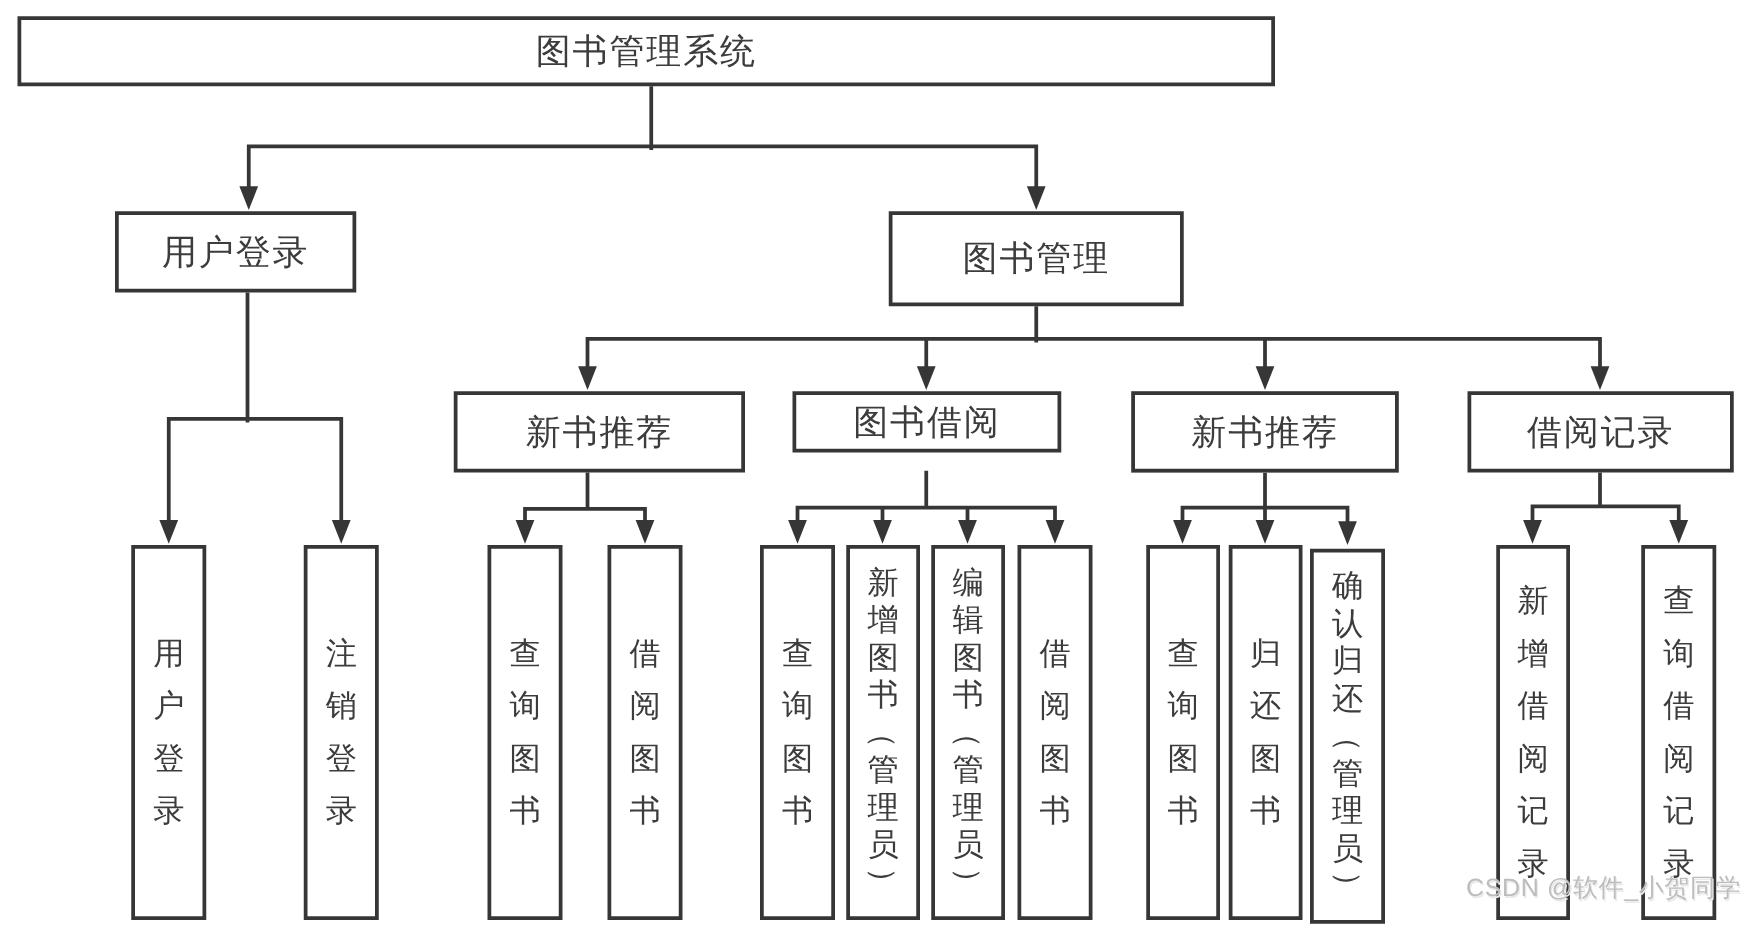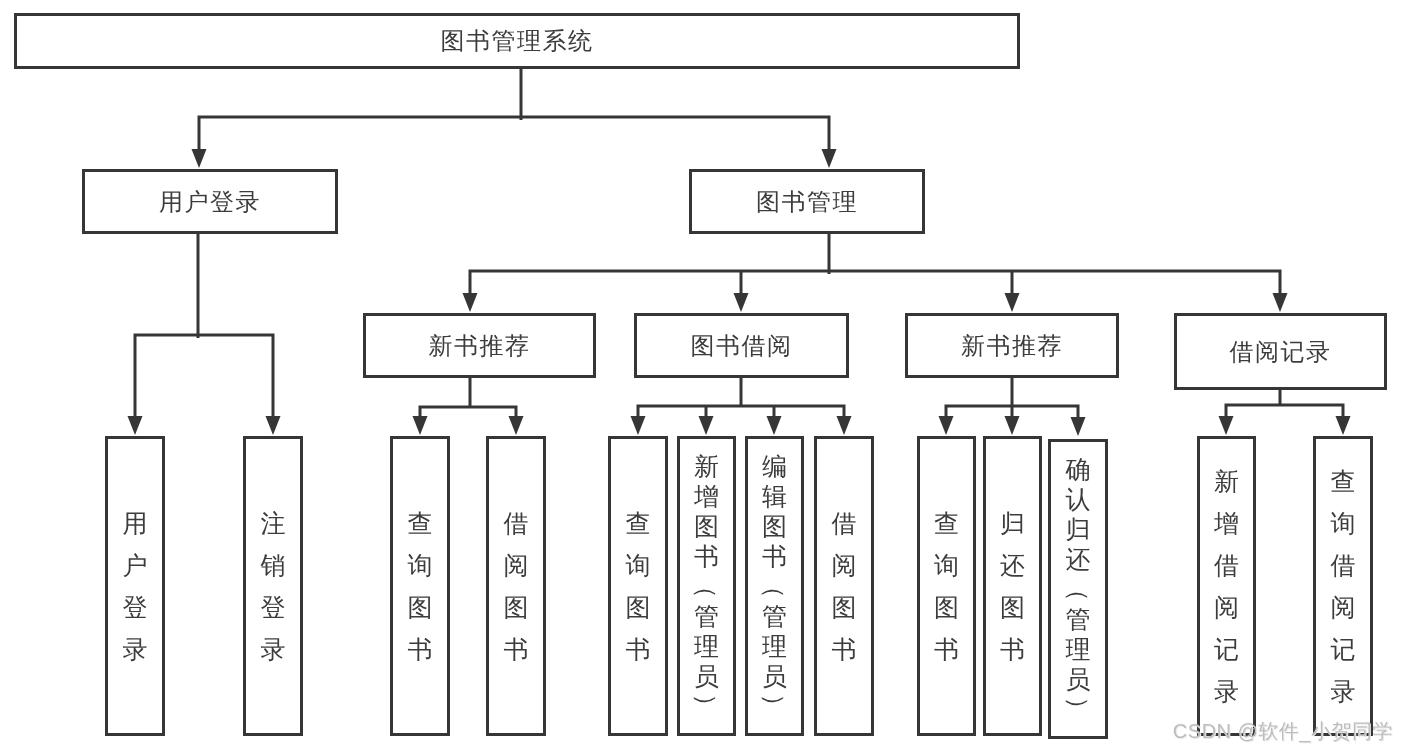--- a/index.html
+++ b/index.html
@@ -7,28 +7,28 @@
   body { font-family:"Liberation Sans", sans-serif; }
   .canvas {
     position:relative; width:1405px; height:747px;
     background:var(--bg,#fff); overflow:hidden;
   }
   .node {
     position:absolute; border:3px solid var(--line,#363636); background:#fff;
     display:flex; align-items:center; justify-content:center;
     color:var(--text,#3c3c3e);
   }
-  .hlabel { font-size:24px; letter-spacing:1.5px; white-space:nowrap; }
+  .hlabel { font-size:28px; letter-spacing:1.5px; white-space:nowrap; }
   .connectors { position:absolute; left:0; top:0; pointer-events:none; }
   .vtext { display:flex; flex-direction:column; align-items:center; }
   .vtext .ch { display:block; font-size:25px; line-height:42px; text-align:center; }
   .vtext.dense .ch { line-height:30px; }
   .vtext .ch.rot { transform:rotate(90deg); }
   .watermark {
-    position:absolute; right:12px; bottom:2px;
+    position:absolute; right:12px; bottom:23px;
     font-size:20px; letter-spacing:0.5px; color:var(--wm,#bdbdbd);
     text-shadow:1px 1px 0 #e9e9e9; white-space:nowrap;
   }
 </style>
 </head>
 <body>
 
 <div class="canvas">
 
   <svg class="connectors" width="1405" height="747" viewBox="0 0 1405 747">
@@ -66,28 +66,28 @@
       <path d="M938.5 416 L953.5 416 L946 435 Z"></path>
       <path d="M1004.5 416 L1019.5 416 L1012 435 Z"></path>
       <path d="M1070.5 417 L1085.5 417 L1078 436 Z"></path>
       <path d="M1218.5 416 L1233.5 416 L1226 435 Z"></path>
       <path d="M1335.5 416 L1350.5 416 L1343 435 Z"></path>
     </g>
   </svg>
 
   <div class="node hlabel" style="left:14px;top:13px;width:1006px;height:56px">图书管理系统</div>
 
-  <div class="node hlabel" style="left:82px;top:169px;width:256px;height:65px">用户登录</div>
-  <div class="node hlabel" style="left:689px;top:169px;width:236px;height:65px">图书管理</div>
+  <div class="node hlabel" style="left:92px;top:169px;width:193px;height:65px">用户登录</div>
+  <div class="node hlabel" style="left:711px;top:169px;width:236px;height:76px">图书管理</div>
 
   <div class="node hlabel" style="left:363px;top:313px;width:233px;height:65px">新书推荐</div>
-  <div class="node hlabel" style="left:634px;top:313px;width:215px;height:65px">图书借阅</div>
+  <div class="node hlabel" style="left:634px;top:313px;width:215px;height:49px">图书借阅</div>
   <div class="node hlabel" style="left:905px;top:313px;width:214px;height:65px"></div>
   <div class="node hlabel" style="left:905px;top:313px;width:214px;height:65px">新书推荐</div>
-  <div class="node hlabel" style="left:1174px;top:313px;width:213px;height:77px">借阅记录</div>
+  <div class="node hlabel" style="left:1174px;top:313px;width:213px;height:65px">借阅记录</div>
 
   <div class="node" style="left:105px;top:436px;width:60px;height:300px">
     <span class="vtext">
         <span class="ch">用</span>
         <span class="ch">户</span>
         <span class="ch">登</span>
         <span class="ch">录</span>
       </span>
   </div>
   <div class="node" style="left:243px;top:436px;width:60px;height:300px">

